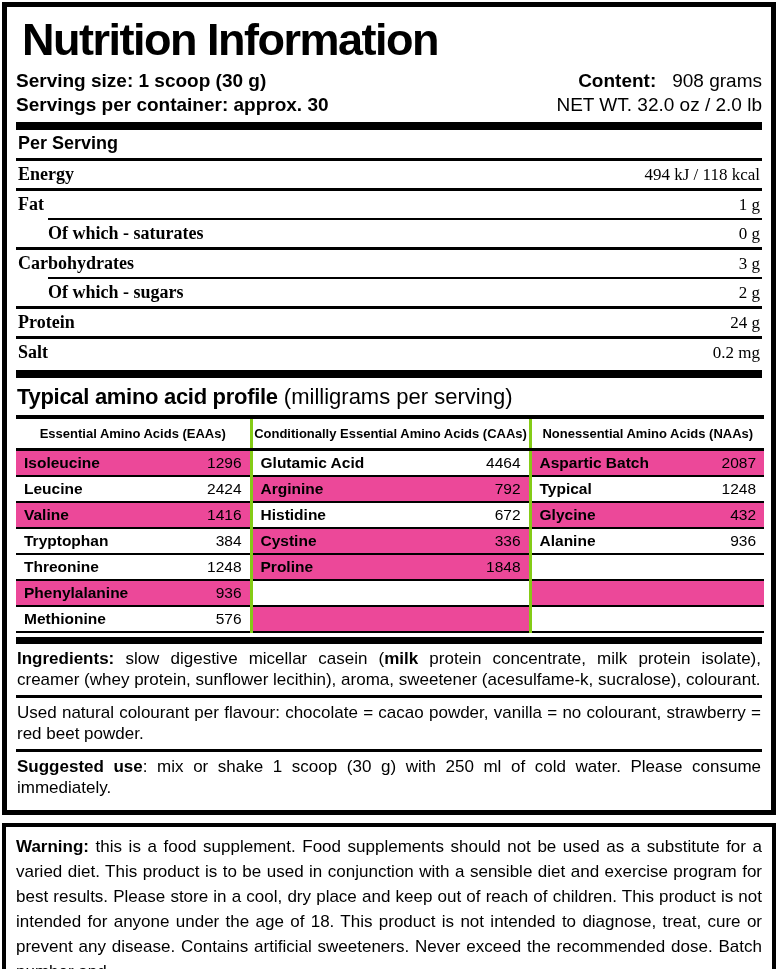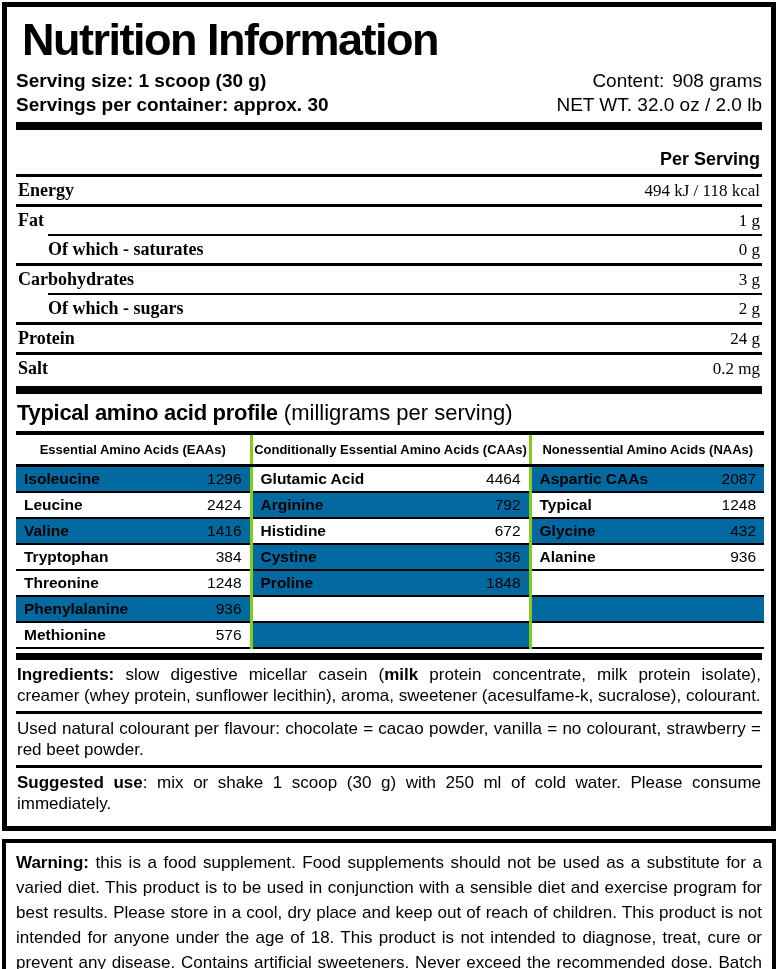--- a/index.html
+++ b/index.html
@@ -7,43 +7,43 @@
   body { width: 778px; font-family: "Liberation Sans", sans-serif; color: #000; }
 
   .main-box { border: 5px solid #000; margin: 2px 2px 0 2px; padding: 4px 9px 7px 9px; }
   .warning-box { border: 4px solid #000; margin: 8px 2px 2px 2px; padding: 6px 10px 8px 10px; }
 
   .title { font-weight: bold; font-size: 45px; letter-spacing: -1.5px; line-height: 1.02; margin: 6px; }
 
   .subhead { display: flex; justify-content: space-between; margin-top: 2px; }
   .subhead-left div { font-weight: bold; font-size: 19px; line-height: 1.28; }
   .subhead-right { text-align: right; font-size: 19px; line-height: 1.28; }
-  .subhead-right .bold { font-weight: normal; margin-right: 8px; }
+  .subhead-right .bold { font-weight: bold; margin-right: 16px; }
 
   .bar-lg { height: 8px; background: #000; margin-top: 4px; }
-  .per-serving-row { text-align: right; font-weight: bold; font-size: 18px; padding: 19px 2px 4px 2px; }
+  .per-serving-row { font-weight: bold; font-size: 18px; padding: 3px 2px 4px 2px; }
   .sep-3 { border-top: 3px solid #000; }
   .sep-2-inset { border-top: 2px solid #000; margin-left: 32px; }
 
   .nut-row { display: flex; justify-content: space-between; align-items: baseline; padding: 3px 2px; font-family: Liberation Serif, serif; }
   .nut-label { font-weight: bold; font-size: 18px; }
   .nut-row.indent .nut-label { padding-left: 30px; }
   .nut-value { font-size: 17px; }
 
   .amino-heading { font-size: 22px; margin: 6px 0 5px 1px; }
   .amino-heading b { letter-spacing: -0.3px; }
   .amino-heading span { }
 
   table.amino { width: 100%; border-collapse: collapse; table-layout: fixed; border-top: 4px solid #000; }
   .amino th { font-size: 13px; font-weight: bold; text-align: center; padding: 7px 1px; border-bottom: 3px solid #000; white-space: nowrap; overflow: hidden; }
   .amino td { font-size: 15.5px; padding: 3px 8px; border-bottom: 2px solid #000; height: 25px; white-space: nowrap; overflow: hidden; }
   .amino td.name { font-weight: bold; text-align: left; }
   .amino td.val { text-align: right; }
   .amino .cdiv { border-left: 3px solid #84cc16; }
-  .amino .shaded { background: #0369a1; }
+  .amino .shaded { background: #ec4899; }
 
   .bar-md { height: 7px; background: #000; margin-top: 4px; }
 
   .para { font-size: 17px; line-height: 1.27; text-align: justify; margin: 4px 1px; }
   .hsep { border-top: 3px solid #000; margin: 3px 0; }
 
   .warning-box .para { line-height: 1.47; margin: 2px 0; }
 </style>
 </head>
 <body>
@@ -124,21 +124,21 @@
           <th colspan="2" class="cdiv">Conditionally Essential Amino Acids (CAAs)</th>
           <th colspan="2" class="cdiv">Nonessential Amino Acids (NAAs)</th>
         </tr>
       </thead>
     <tbody id="amino-body">
         <tr>
           <td class="name shaded">Isoleucine</td>
           <td class="val shaded">1296</td>
           <td class="name cdiv">Glutamic Acid</td>
           <td class="val">4464</td>
-          <td class="name shaded cdiv">Aspartic CAAs</td>
+          <td class="name shaded cdiv">Aspartic Batch</td>
           <td class="val shaded">2087</td>
         </tr>
         <tr>
           <td class="name">Leucine</td>
           <td class="val">2424</td>
           <td class="name shaded cdiv">Arginine</td>
           <td class="val shaded">792</td>
           <td class="name cdiv">Typical</td>
           <td class="val">1248</td>
         </tr>

